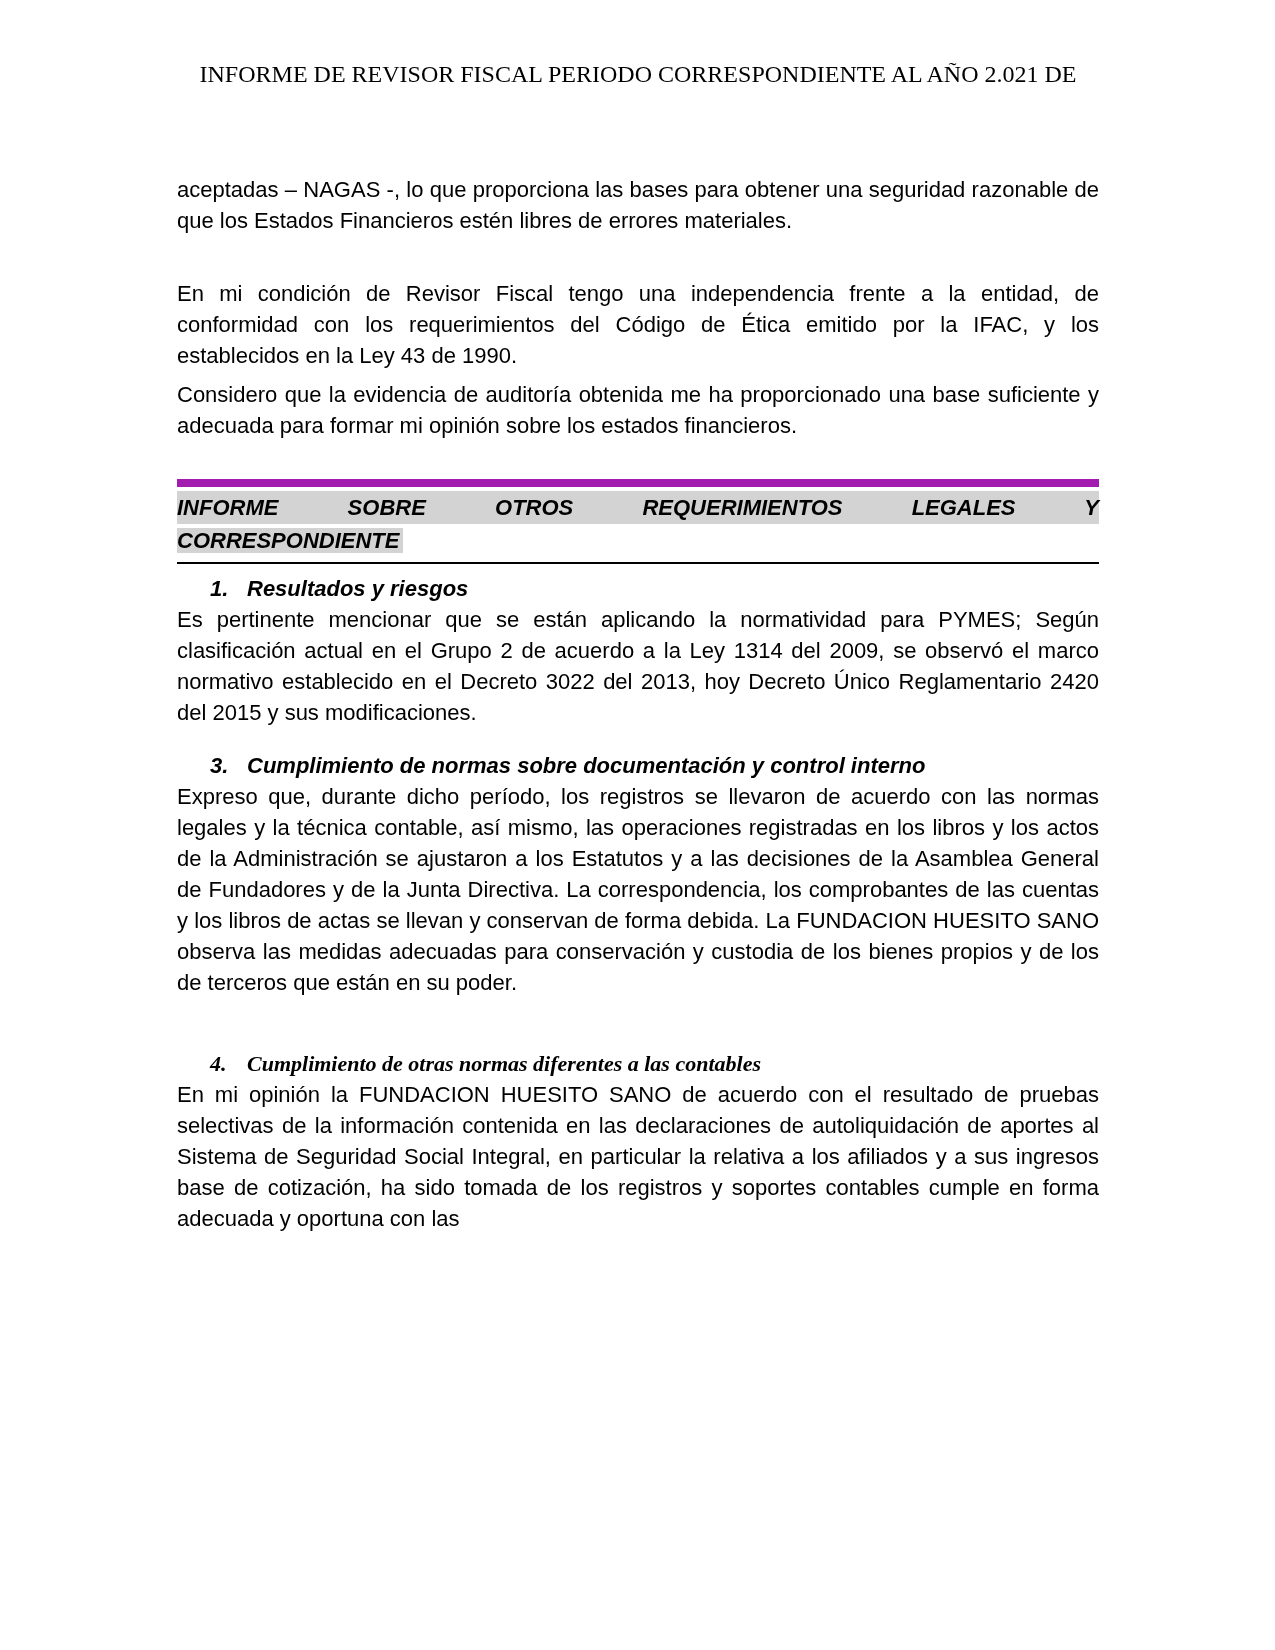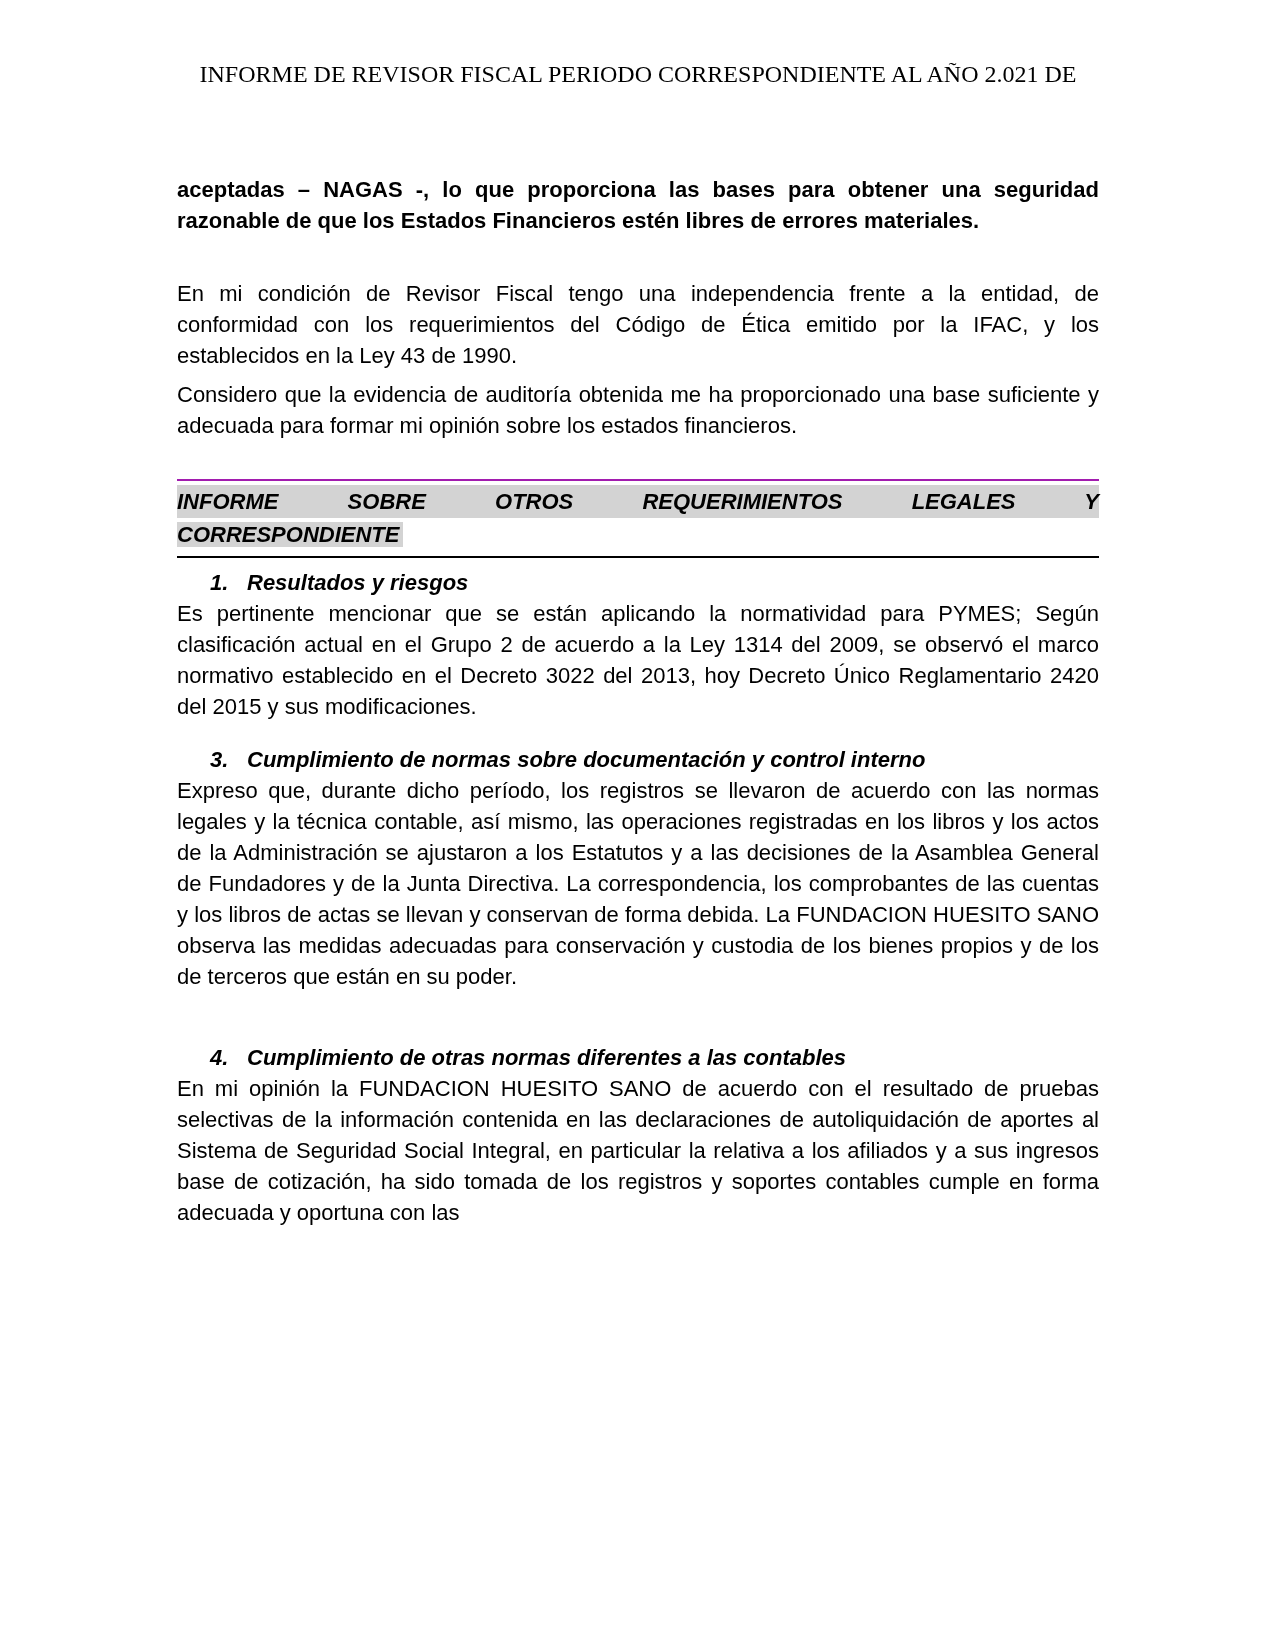--- a/index.html
+++ b/index.html
@@ -27,28 +27,28 @@
     margin: 0 -30px 84px -30px; 
   }
   .t-line { white-space: nowrap; }
 
   
   .para {
     font-size: 22px;
     line-height: 31px;
     text-align: justify;
   }
-  .p1 { margin-bottom: 42px; font-weight: bold; }
+  .p1 { margin-bottom: 42px; }
   .p2 { margin-bottom: 8px; }
   .p3 { margin-bottom: 12px; }
 
   
   .legal-heading {
     margin-top: 38px;
-    border-top: 2px solid #a21caf;
+    border-top: 8px solid #a21caf;
     border-bottom: 2px solid #000000;
     padding: 4px 0 5px 0;
     font-size: 22px;
     line-height: 33px;
     font-weight: bold;
     font-style: italic;
   }
   .lh-line1 {
     text-align: justify;
     text-align-last: justify;
@@ -67,21 +67,21 @@
     font-style: italic;
     padding-left: 33px;
   }
   .section-heading .num {
     display: inline-block;
     min-width: 37px;
   }
   .sh1 { margin-top: 9px; }
   .sh2 { margin-top: 36px; }
   .sh3 { margin-top: 22px; }
-  .sh4 { margin-top: 50px; }
+  .sh4 { margin-top: 50px; font-family: Liberation Serif, serif; }
   .s-body { margin: 0; }
 </style>
 </head>
 <body>
 
 <div class="page">
 
   <div class="doc-title">
     <div class="t-line">INFORME DE REVISOR FISCAL PERIODO CORRESPONDIENTE AL AÑO 2.021 DE</div>
   </div>

